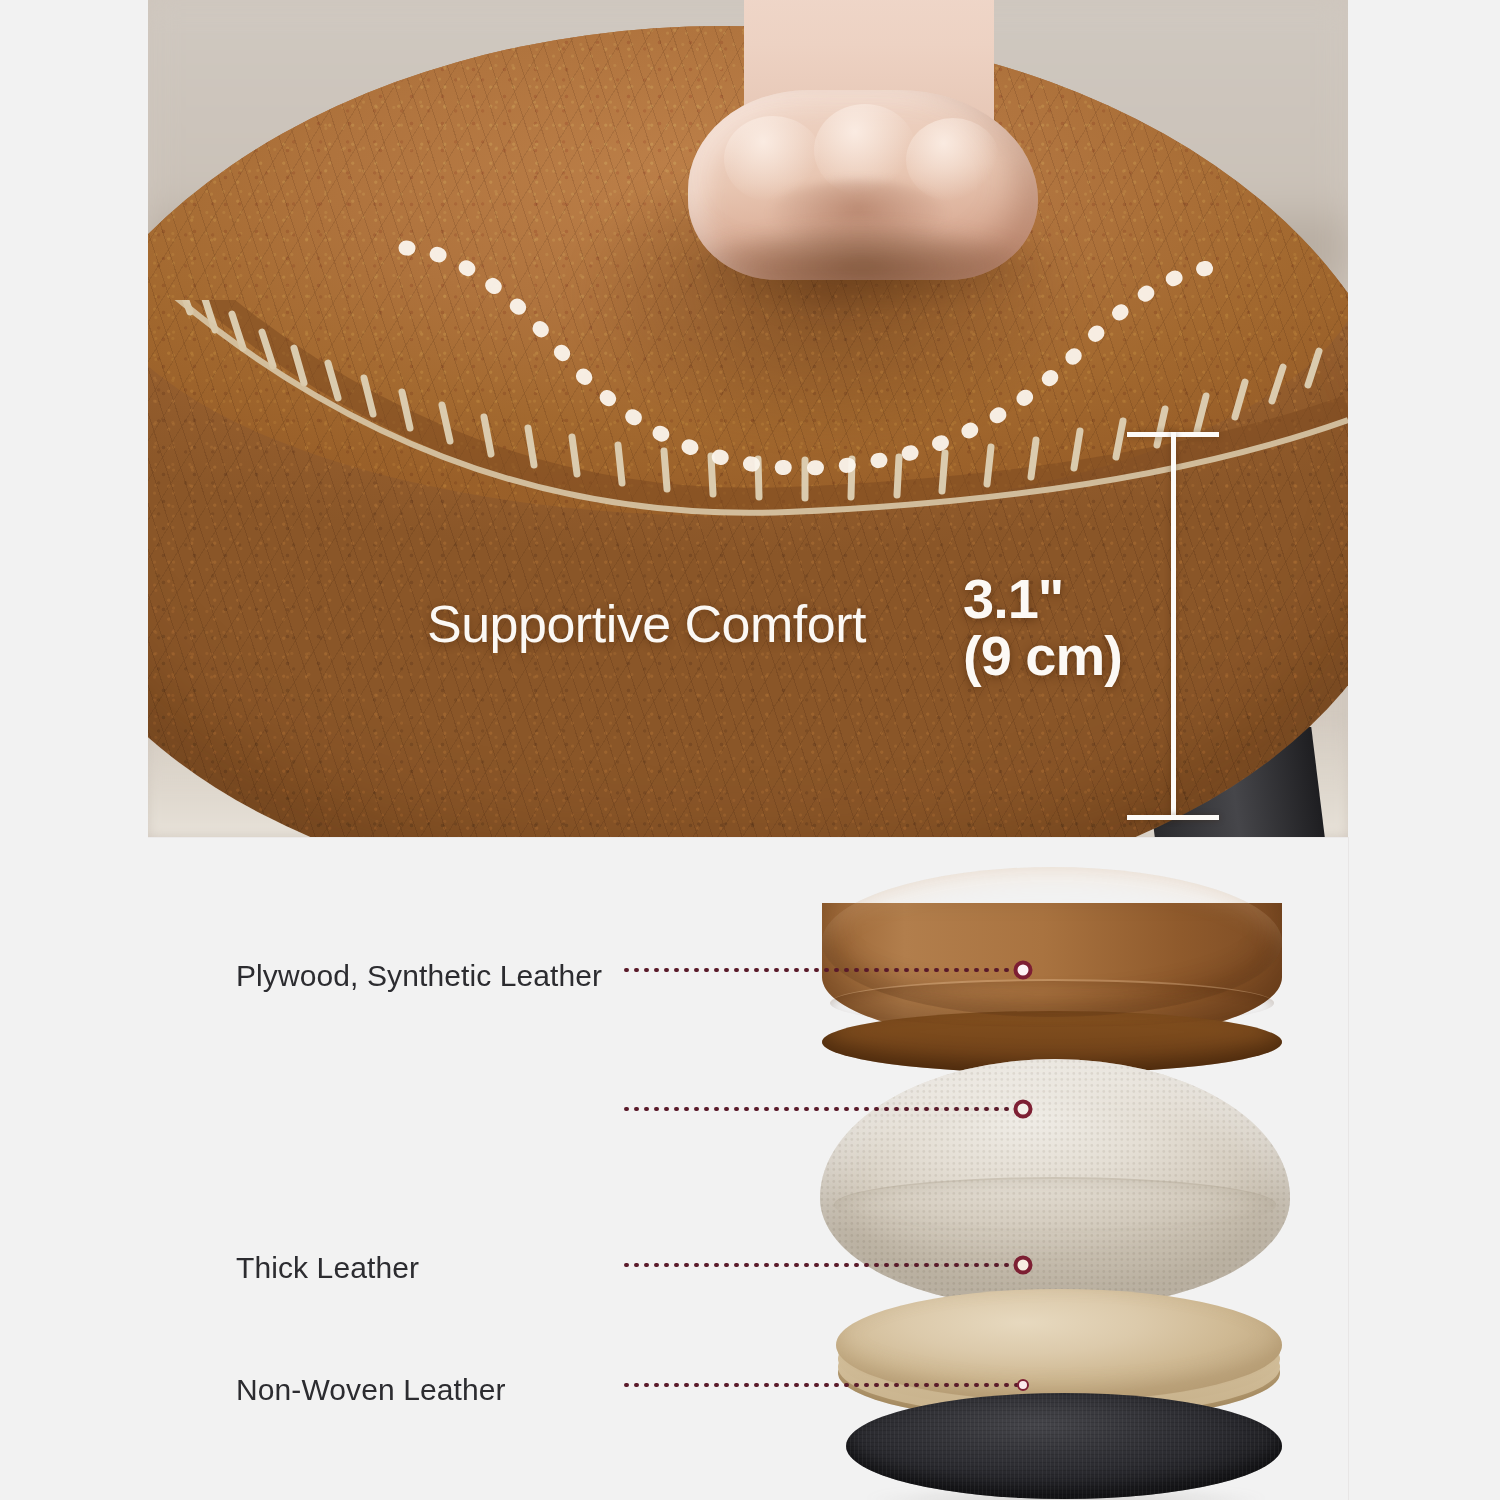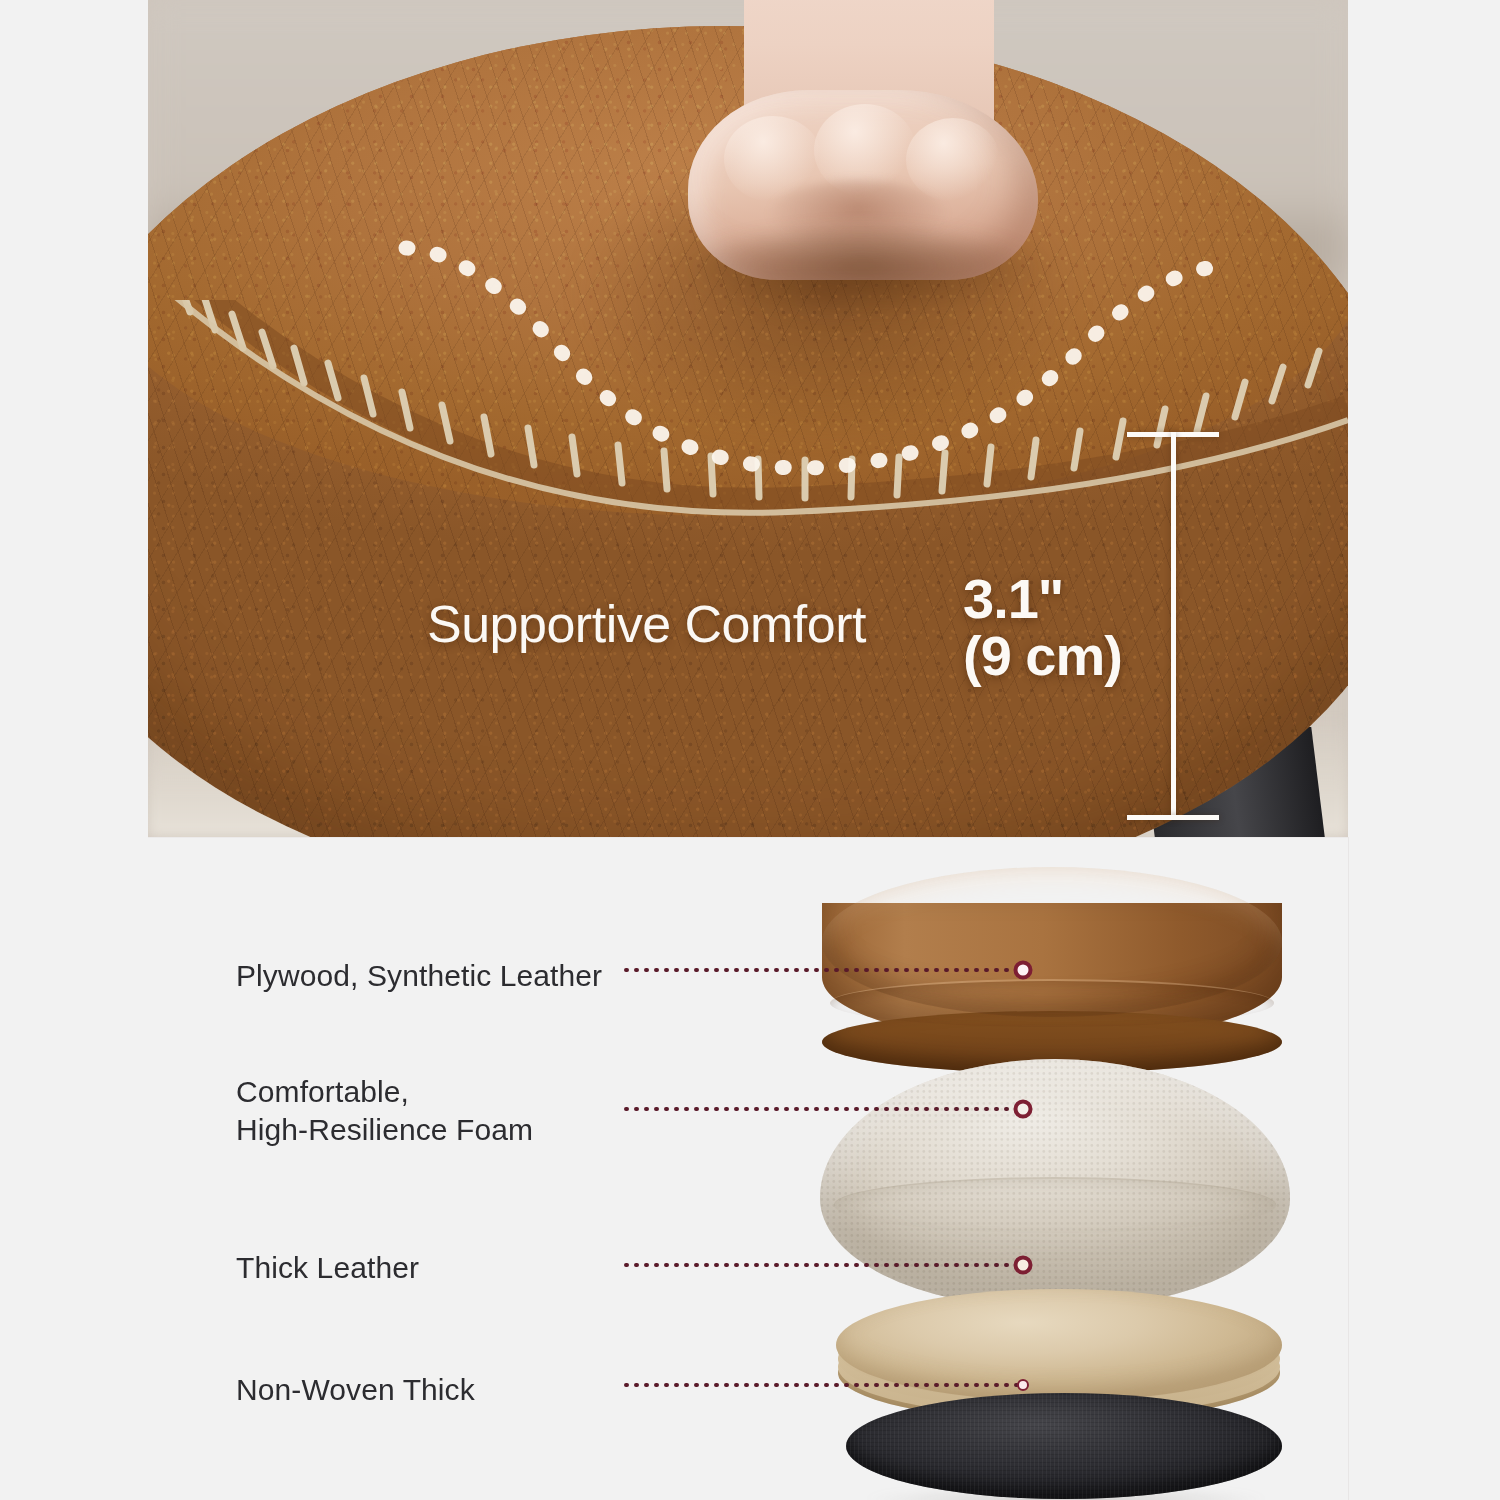--- a/index.html
+++ b/index.html
@@ -341,24 +341,22 @@
         <span class="l2">(9 cm)</span>
       </div>
     </div>
   </div>
 
   <div class="lower">
     <div class="divider"></div>
     <div class="edgeline"></div>
 
     <div class="label" style="left:236px;top:120px;">Plywood, Synthetic Leather</div>
-    <div class="label" style="left:236px;top:236px;">Comfortable,
-High-Resilience Foam</div>
     <div class="label" style="left:236px;top:412px;">Thick Leather</div>
-    <div class="label" style="left:236px;top:534px;">Non-Woven Thick</div>
+    <div class="label" style="left:236px;top:534px;">Non-Woven Leather</div>
 
     <div class="layer leather">
       <div class="side"></div>
       <div class="bottomcurve"></div>
       <div class="top"></div>
       <div class="rim"></div>
     </div>
 
     <div class="layer foam">
       <div class="body"></div>

